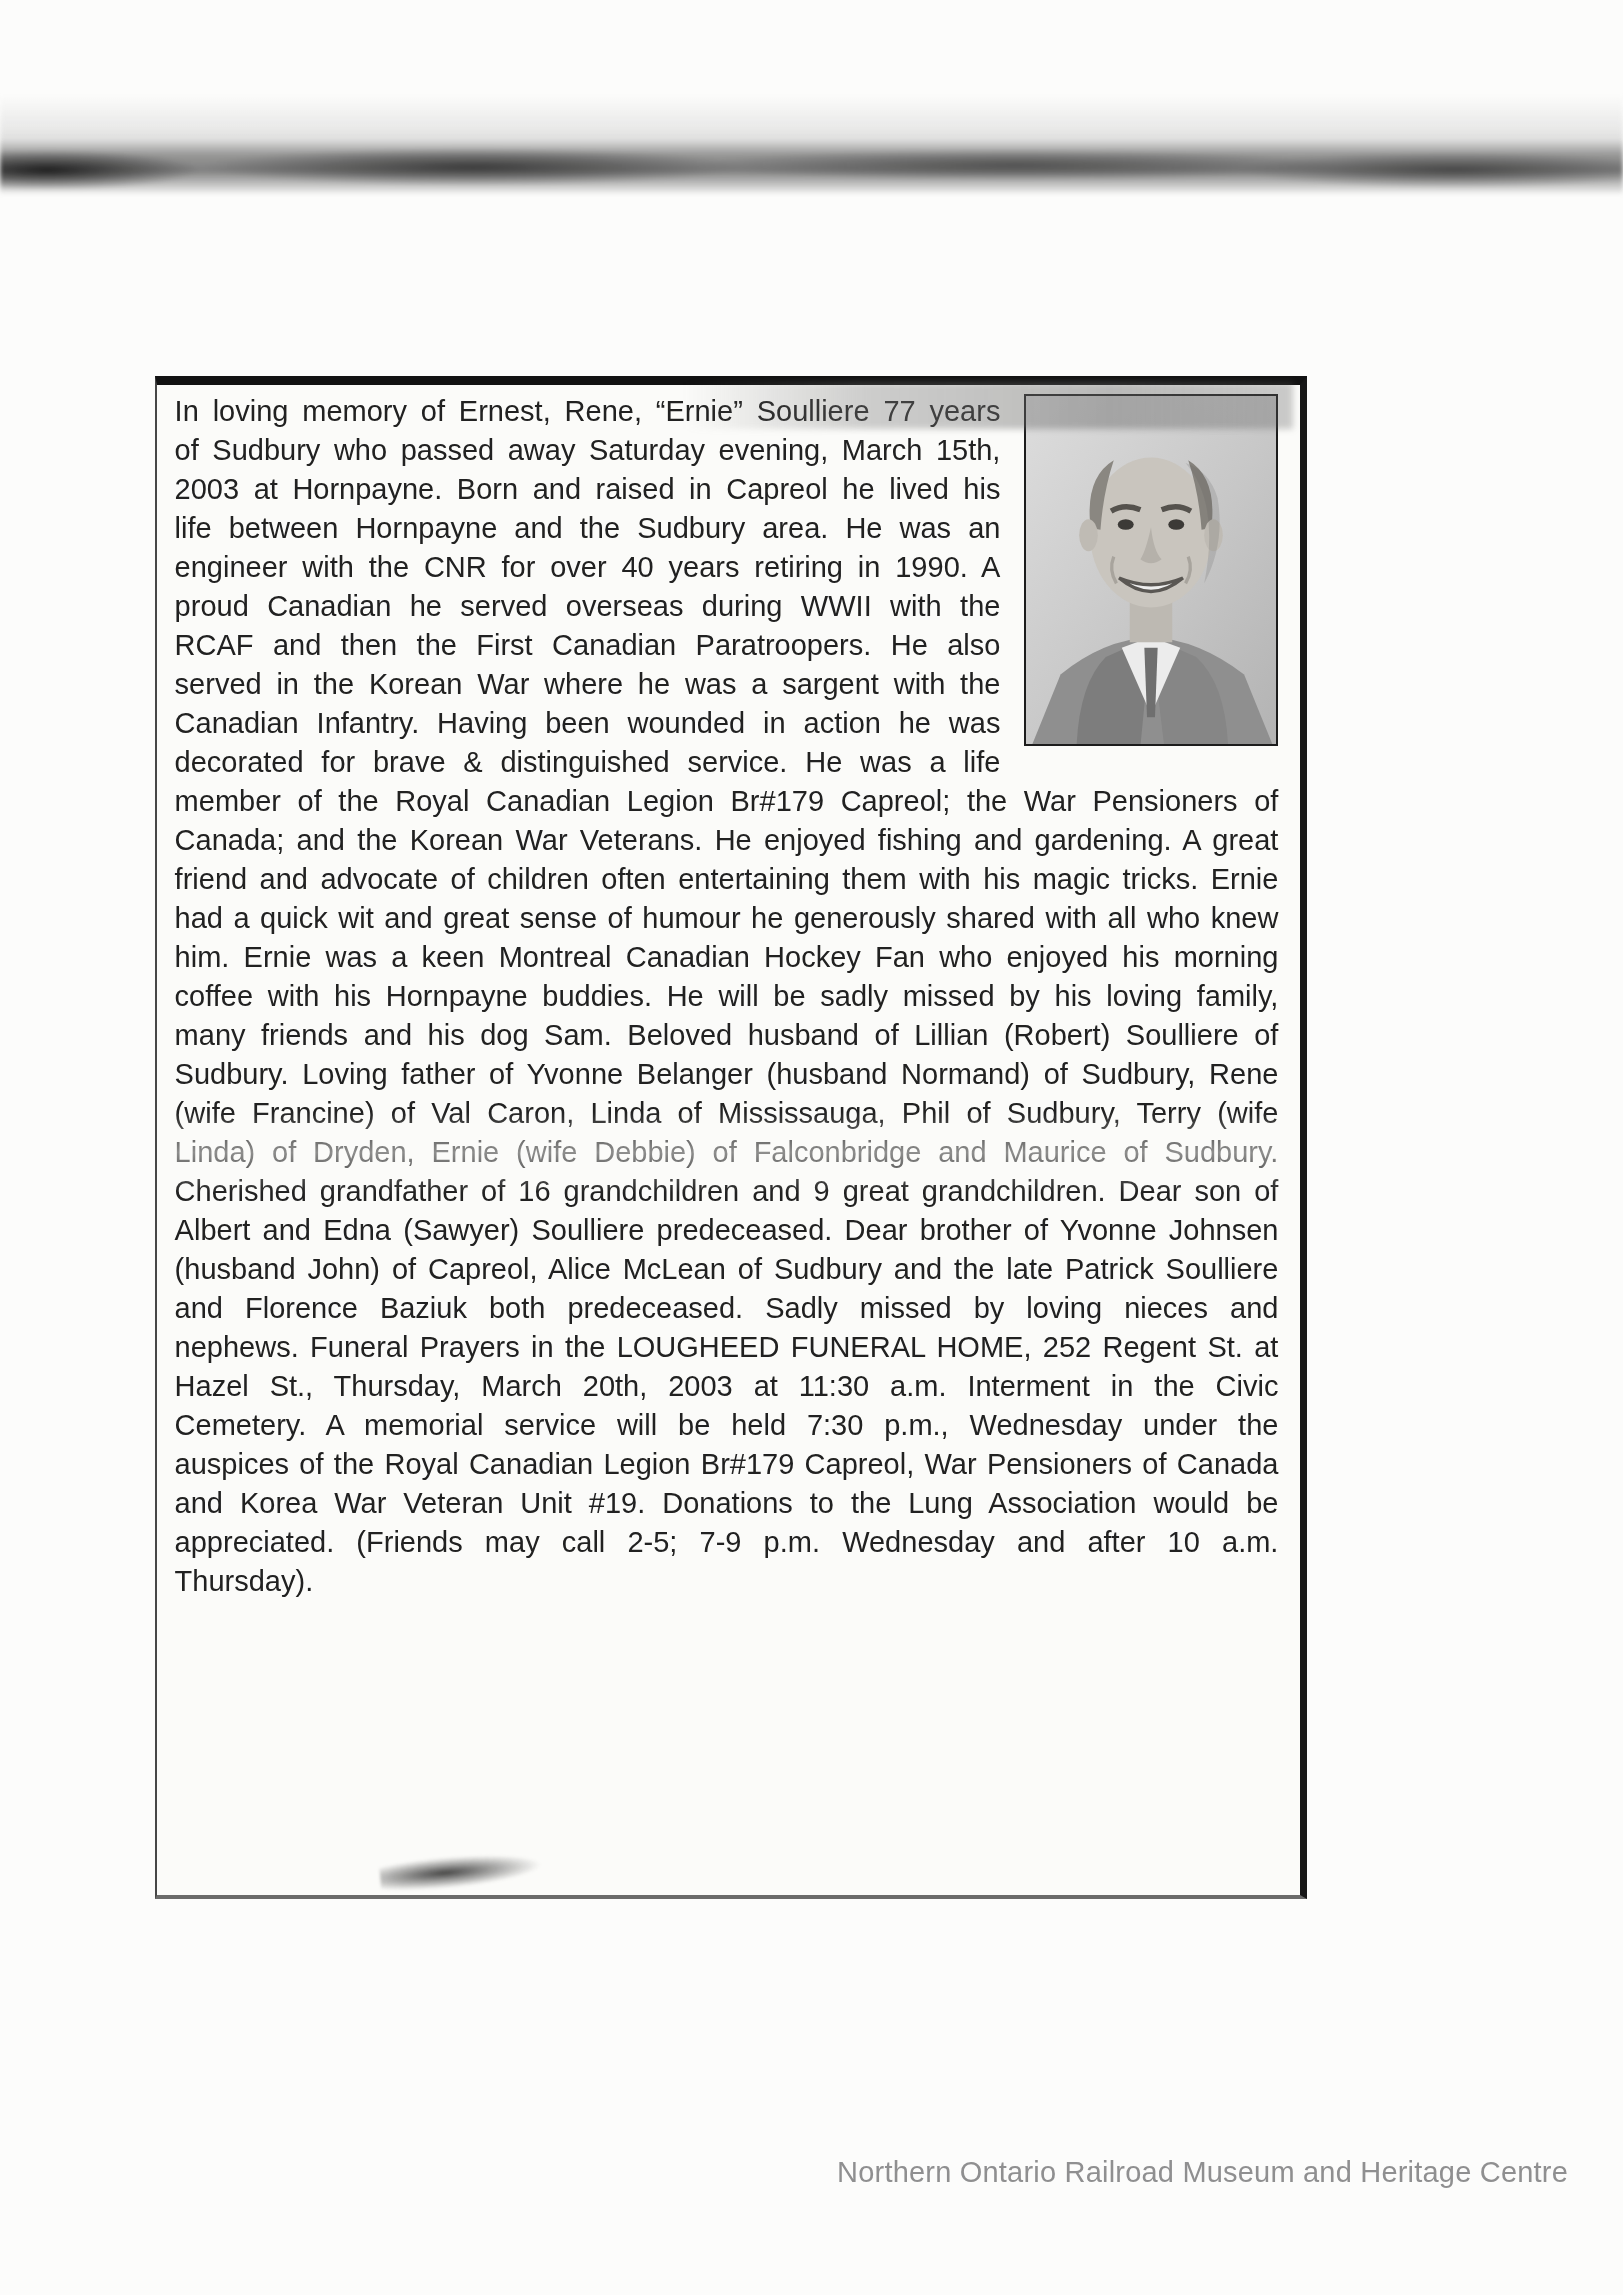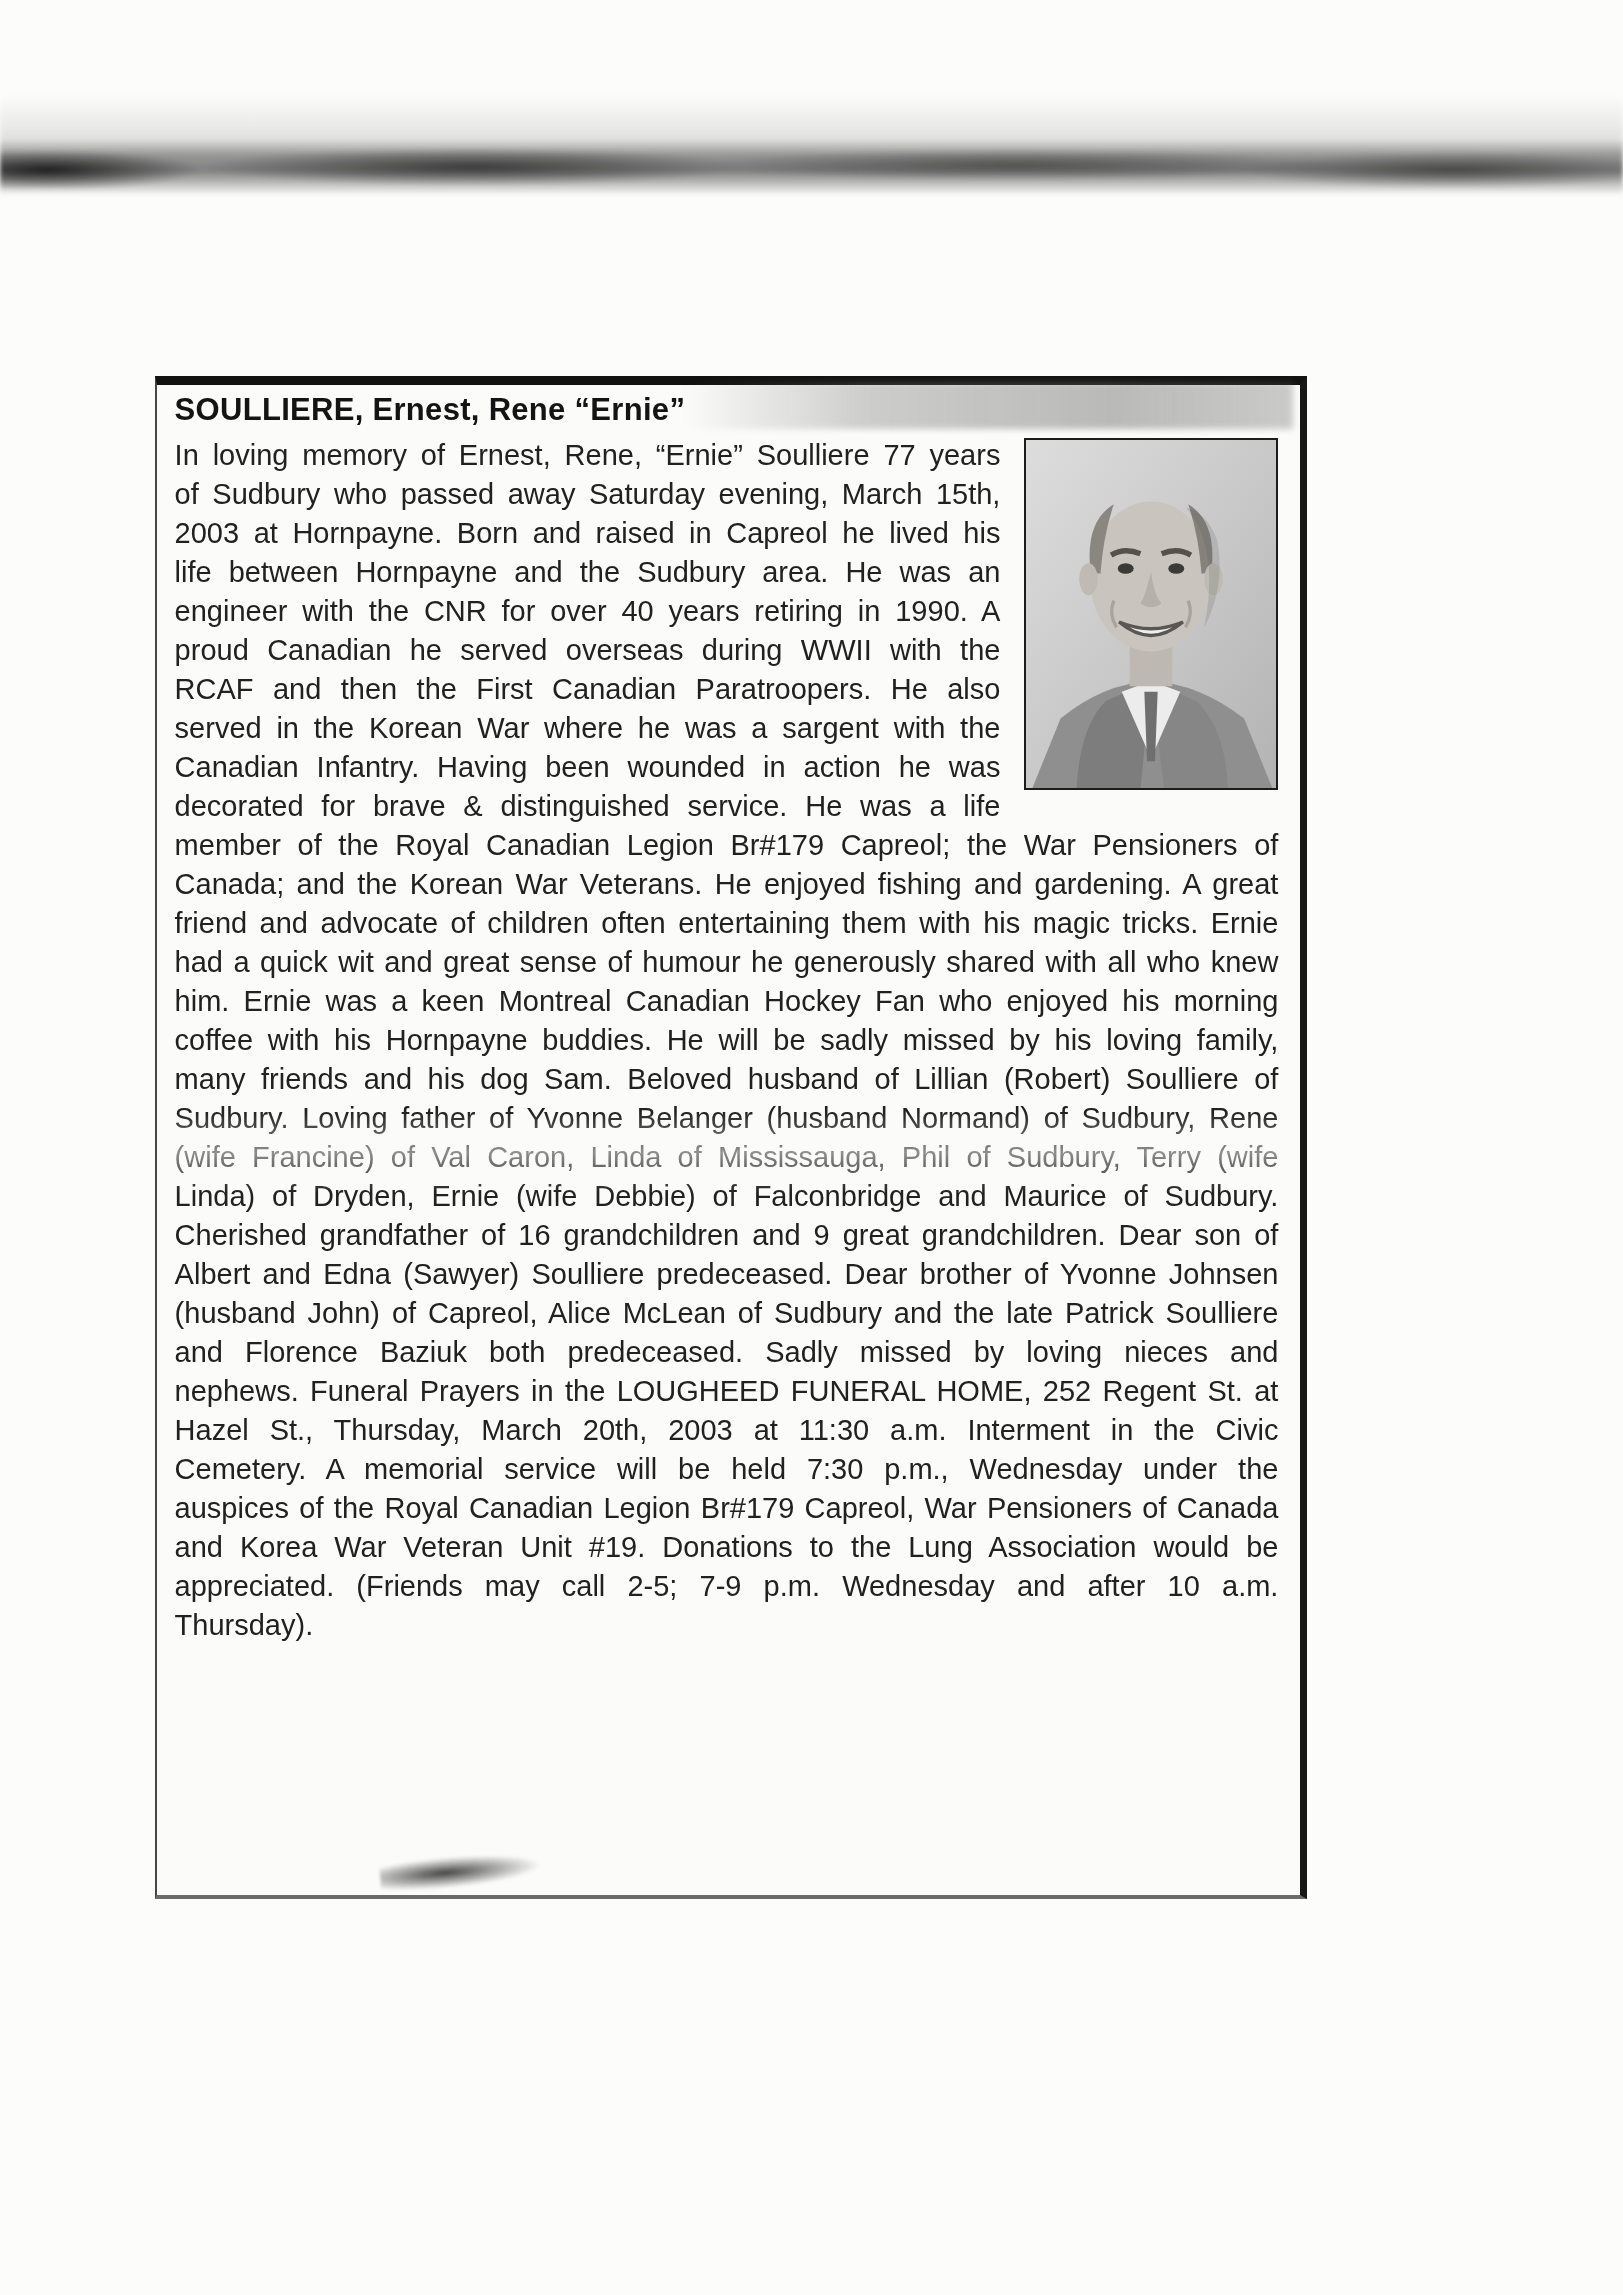--- a/index.html
+++ b/index.html
@@ -90,21 +90,20 @@
 <body>
 
 <div class="page">
 
   <div class="scan-band-top"></div>
   <div class="scan-band"></div>
 
   <div class="clipping">
     <div class="title-smear"></div>
 
-    <h1 class="obit-title">SOULLIERE, Ernest, Rene “Ernie”</h1>
 
     <div class="photo">
       <svg viewBox="0 0 188 260" preserveAspectRatio="none">
         <defs>
           <linearGradient id="bgG" x1="0" y1="0" x2="1" y2="1">
             <stop offset="0" stop-color="#dddddd"></stop>
             <stop offset="0.55" stop-color="#c7c7c7"></stop>
             <stop offset="1" stop-color="#b3b3b3"></stop>
           </linearGradient>
         </defs>
@@ -143,15 +142,16 @@
         <path d="M120,50 Q146,80 134,140 Q150,110 144,76 Q138,56 120,50 Z" fill="rgba(90,90,90,0.18)"></path>
       </svg>
     </div>
 
     <p class="obit-body">In loving memory of Ernest, Rene, “Ernie” Soulliere 77 years of Sudbury who passed away Saturday evening, March 15th, 2003 at Hornpayne. Born and raised in Capreol he lived his life between Hornpayne and the Sudbury area. He was an engineer with the CNR for over 40 years retiring in 1990. A proud Canadian he served overseas during WWII with the RCAF and then the First Canadian Paratroopers. He also served in the Korean War where he was a sargent with the Canadian Infantry. Having been wounded in action he was decorated for brave &amp; distinguished service. He was a life member of the Royal Canadian Legion Br#179 Capreol; the War Pensioners of Canada; and the Korean War Veterans. He enjoyed fishing and gardening. A great friend and advocate of children often entertaining them with his magic tricks. Ernie had a quick wit and great sense of humour he generously shared with all who knew him. Ernie was a keen Montreal Canadian Hockey Fan who enjoyed his morning coffee with his Hornpayne buddies. He will be sadly missed by his loving family, many friends and his dog Sam. Beloved husband of Lillian (Robert) Soulliere of Sudbury. Loving father of Yvonne Belanger (husband Normand) of Sudbury, Rene (wife Francine) of Val Caron, Linda of Mississauga, Phil of Sudbury, Terry (wife Linda) of Dryden, Ernie (wife Debbie) of Falconbridge and Maurice of Sudbury. Cherished grandfather of 16 grandchildren and 9 great grandchildren. Dear son of Albert and Edna (Sawyer) Soulliere predeceased. Dear brother of Yvonne Johnsen (husband John) of Capreol, Alice McLean of Sudbury and the late Patrick Soulliere and Florence Baziuk both predeceased. Sadly missed by loving nieces and nephews. Funeral Prayers in the LOUGHEED FUNERAL HOME, 252 Regent St. at Hazel St., Thursday, March 20th, 2003 at 11:30 a.m. Interment in the Civic Cemetery. A memorial service will be held 7:30 p.m., Wednesday under the auspices of the Royal Canadian Legion Br#179 Capreol, War Pensioners of Canada and Korea War Veteran Unit #19. Donations to the Lung Association would be appreciated. (Friends may call 2-5; 7-9 p.m. Wednesday and after 10 a.m. Thursday).</p>
 
     <div class="fade-strip"></div>
     <div class="smudge"></div>
   </div>
 
+  <div class="watermark">Northern Ontario Railroad Museum and Heritage Centre</div>
 
 </div>
 
 
 </body></html>

